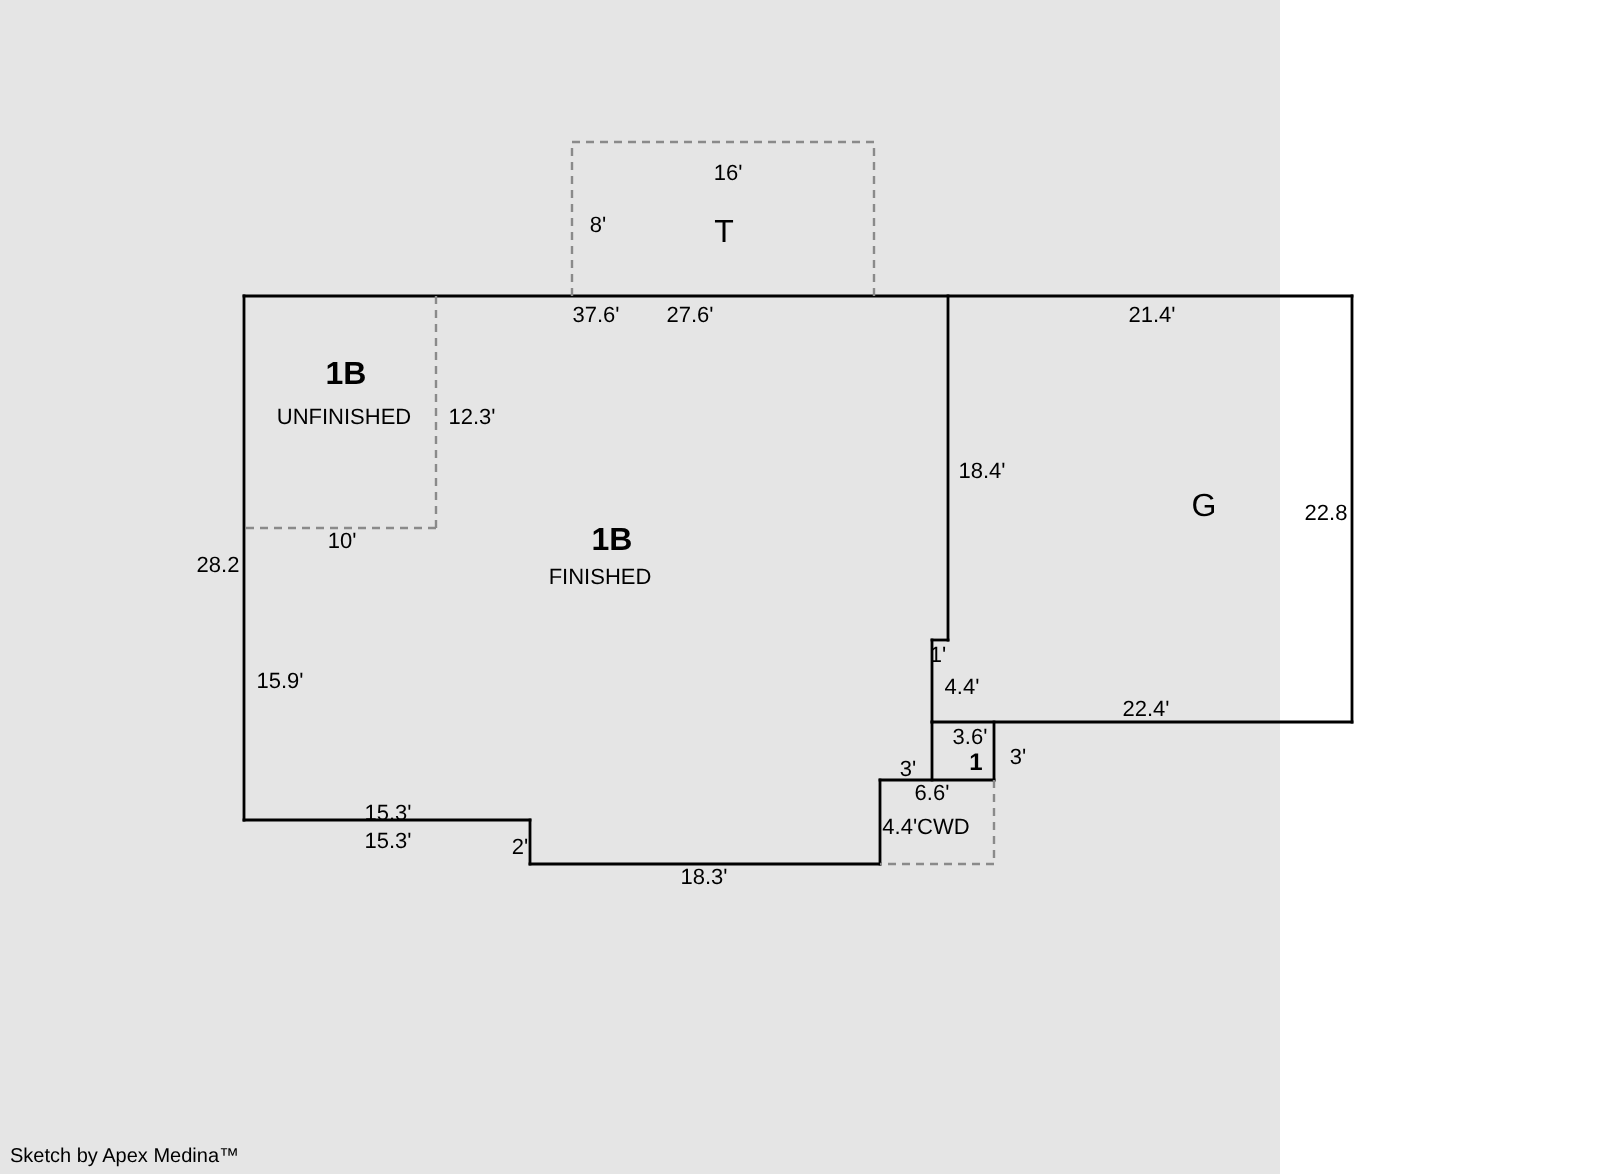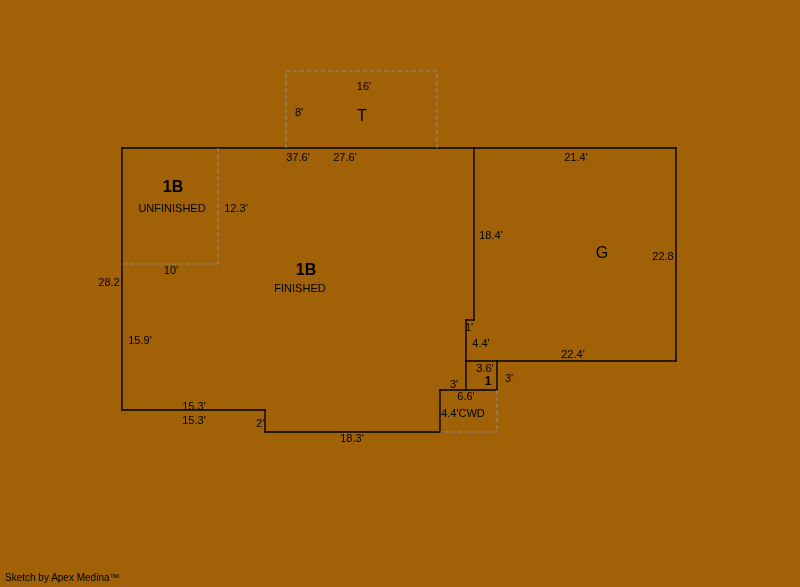--- a/index.html
+++ b/index.html
@@ -1,20 +1,20 @@
 <!DOCTYPE html>
 <html><head>
 <meta charset="utf-8">
 <style>
   html, body { margin: 0; padding: 0; background: #ffffff; }
   .sketch-wrap {
     position: relative;
-    width: 800px;
+    width: 640px;
     height: 587px;
-    background: #a16207;
+    background: #e5e5e5;
     font-family: "Liberation Sans", sans-serif;
   }
   svg text {
     font-family: "Liberation Sans", sans-serif;
     fill: #000000;
   }
   .dim   { font-size: 11px; }
   .area  { font-size: 16px; }
   .bold  { font-weight: bold; }
   .tiny-area { font-size: 12px; font-weight: bold; }

